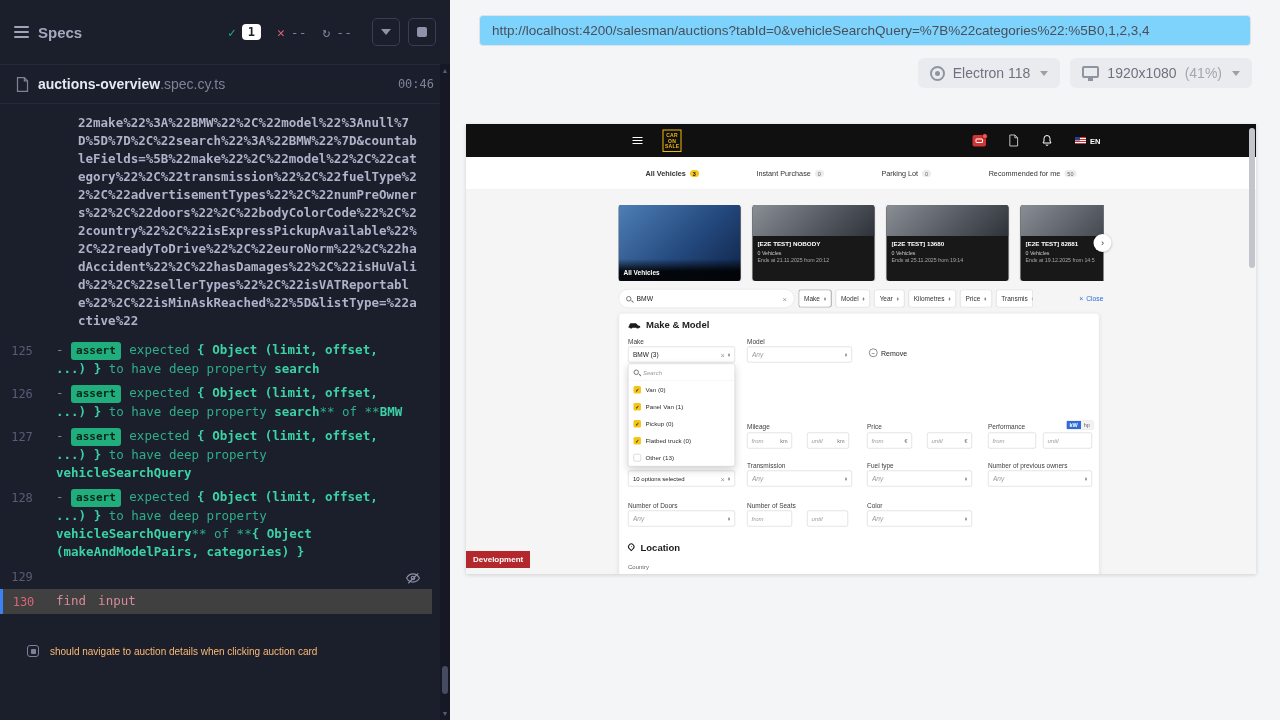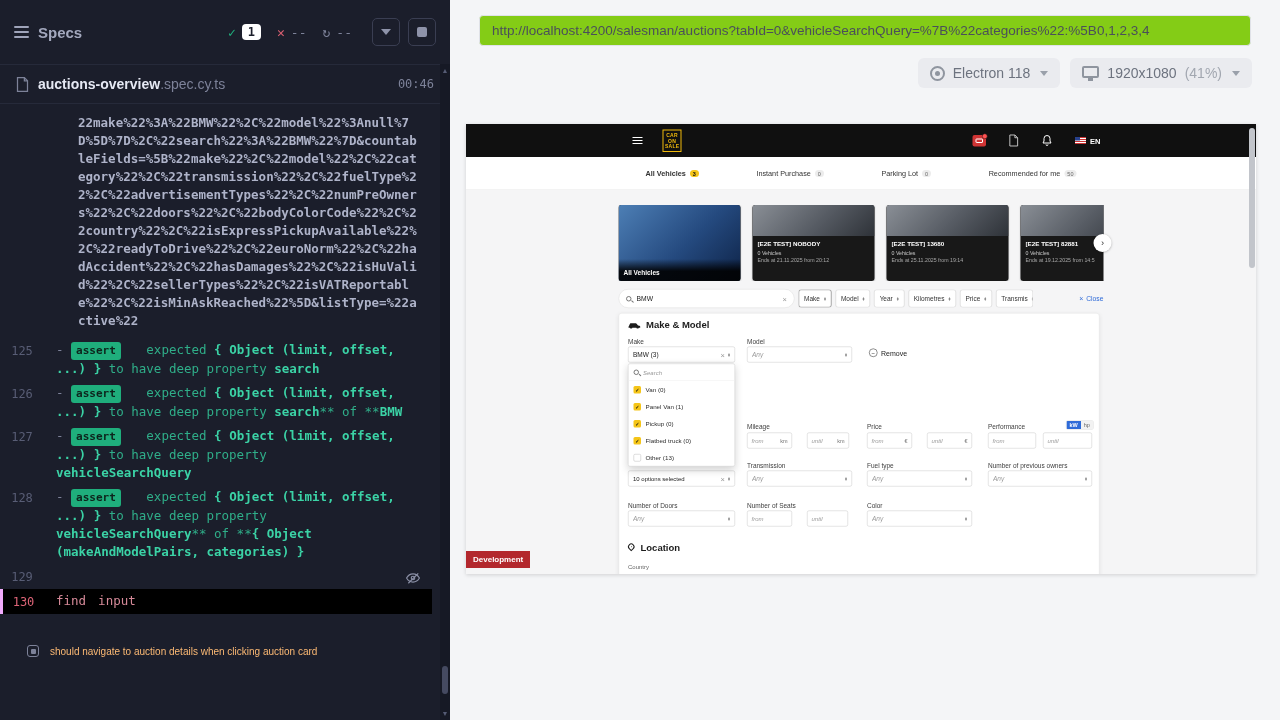--- a/index.html
+++ b/index.html
@@ -25,40 +25,40 @@
 .spec-row{height:40px;display:flex;align-items:center;padding:0 16px;gap:9px;border-top:1px solid #262a3a;border-bottom:1px solid #262a3a;flex:none}
 .spec-name{color:#e6e9f4;font-size:14px;font-weight:700}
 .spec-ext{color:#7d8299;font-size:14px}
 .spec-time{margin-left:auto;color:#7d8299;font-size:12px;font-family:"DejaVu Sans Mono",monospace}
 .log{flex:1;overflow:hidden;padding:10px 18px 18px 0;font-family:"DejaVu Sans Mono",monospace}
 .url-log{margin-left:78px;width:342px;color:#aeb3c9;font-size:12.5px;line-height:18px;font-weight:700;word-break:break-all;margin-bottom:8px}
 .cmd-row{display:flex;padding:3px 0;position:relative}
 .cmd-num{width:56px;flex:none;text-align:center;padding-right:12px;color:#585d75;font-size:12px;line-height:18px;padding-top:1px}
 .cmd-body{flex:1;font-size:12.5px;line-height:18px;padding-right:28px;word-break:break-word}
 .dash{color:#7d8299}
-.badge{display:inline-block;background:#1fae7c;color:#0d241c;font-size:11px;font-weight:700;border-radius:3px;padding:0 5px;margin-right:18px}
+.badge{display:inline-block;background:#1fae7c;color:#0d241c;font-size:11px;font-weight:700;border-radius:3px;padding:0 5px;margin-right:1px}
 .seg-t{color:#2fae89}
 .seg-b{color:#3bd3a6;font-weight:700}
 .seg-cmd{color:#9aa0b8}
 .seg-sel{color:#c9cde0;margin-left:12px}
 .eye{position:absolute;right:12px;top:6px}
-.cmd-row.hl{background:#000000;border-left:3px solid #f0abfc}
+.cmd-row.hl{background:#404040;border-left:3px solid #3b82f6}
 .cmd-row.hl .cmd-num{color:#dd6477;width:53px}
 .cmd-row.hl .seg-cmd,.cmd-row.hl .seg-sel{color:#d68a99}
 .test-item{display:flex;gap:11px;margin:28px 36px 0 27px;align-items:flex-start;cursor:pointer}
 .test-box{width:12px;height:12px;border:1.5px solid #7d8299;border-radius:3px;flex:none;margin-top:3px;position:relative}
 .test-box::after{content:"";position:absolute;inset:2.5px;background:#7d8299;border-radius:1px}
 .test-label{color:#fdba74;font-size:10px;line-height:19px;font-family:"Liberation Sans",sans-serif}
 .sb-scroll{position:absolute;right:0;top:64px;bottom:0;width:10px;background:#161925}
 .sb-thumb{position:absolute;right:2px;bottom:26px;width:6px;height:28px;background:#454a61;border-radius:3px}
 .sb-arrow{position:absolute;left:0;width:10px;color:#555b74;font-size:7px;text-align:center}
 
 
 .main{flex:1;position:relative;background:#f4f5f7;height:720px}
-.url-bar{position:absolute;left:29px;top:15px;right:29px;height:31px;background:#84cc16;border:1px solid #e0e2e8;border-radius:4px;display:flex;align-items:center;padding:0 12px;font-size:13.5px;color:#4a4f5a;white-space:nowrap;overflow:hidden;cursor:pointer}
+.url-bar{position:absolute;left:29px;top:15px;right:29px;height:31px;background:#7dd3fc;border:1px solid #e0e2e8;border-radius:4px;display:flex;align-items:center;padding:0 12px;font-size:13.5px;color:#4a4f5a;white-space:nowrap;overflow:hidden;cursor:pointer}
 .ctrls{position:absolute;top:58px;right:28px;display:flex;gap:10px}
 .ctl-pill{display:flex;align-items:center;gap:8px;background:#eaebef;border-radius:6px;padding:7px 12px;color:#6d737f;font-size:14px;cursor:pointer}
 .atom{width:15px;height:15px;border:2px solid #8f959f;border-radius:50%;position:relative}
 .atom::after{content:"";position:absolute;left:3px;top:3px;width:5px;height:5px;border-radius:50%;background:#8f959f}
 .mon{width:17px;height:12px;border:2px solid #8f959f;border-radius:2px;position:relative;margin-top:-2px}
 .mon::after{content:"";position:absolute;left:4px;bottom:-5px;width:5px;height:3px;background:#8f959f}
 .cary{width:0;height:0;border-left:4px solid transparent;border-right:4px solid transparent;border-top:5px solid #9aa0aa;margin-left:2px}
 .zoom-dim{color:#a2a7b0}
 
 

